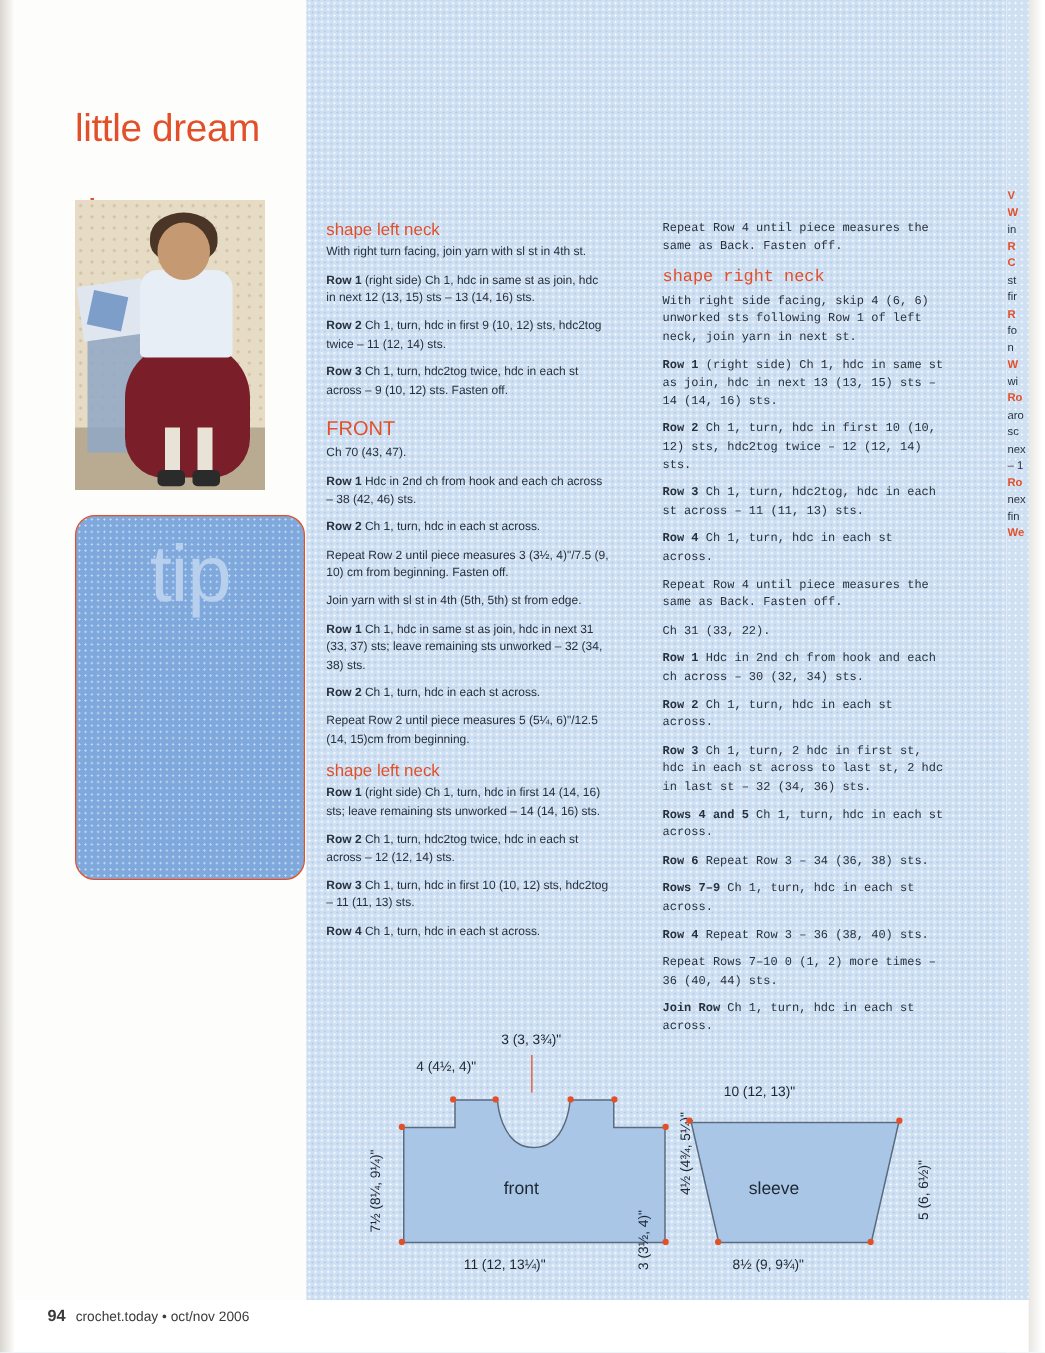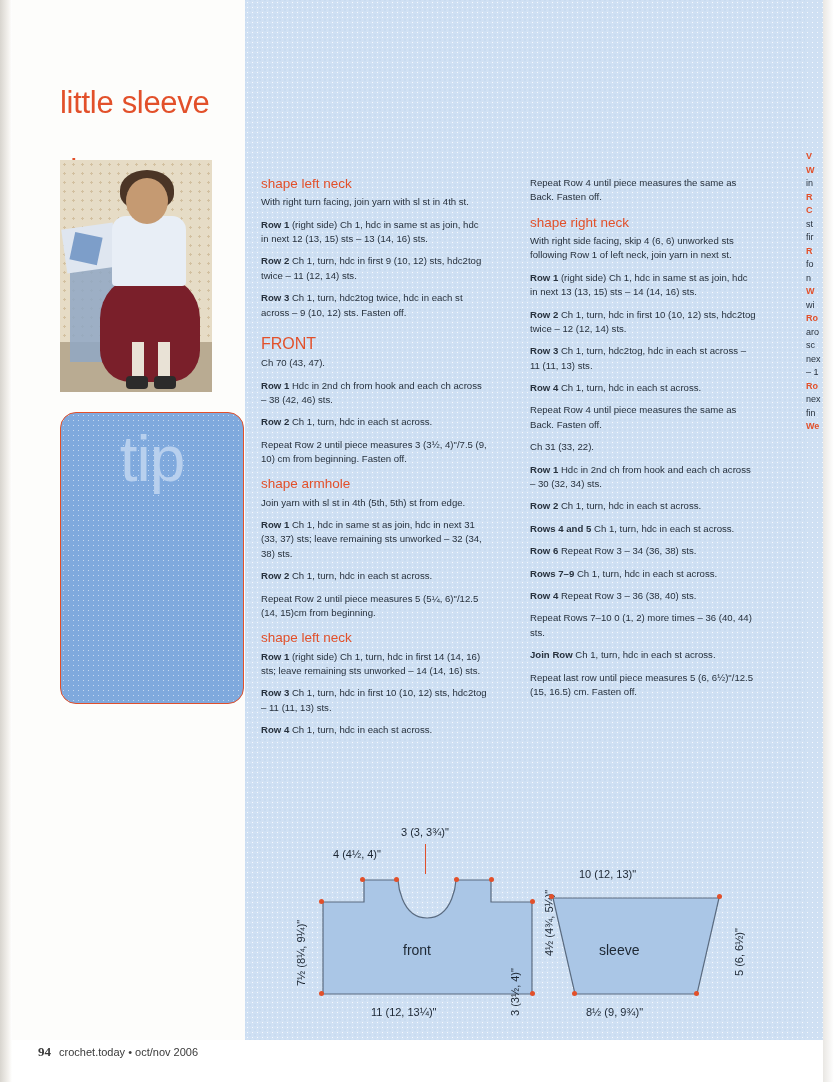--- a/index.html
+++ b/index.html
@@ -242,33 +242,32 @@
     left: 38px;
     bottom: 22px;
     color: #3a3a3a;
     font-size: 11px;
     white-space: nowrap;
   }
   .footer .pg {
     font-size: 13px;
     font-weight: bold;
     margin-right: 5px;
-    font-family: Liberation Serif, serif;
   }
   
   .col {
     position: absolute;
     top: 176px;
     width: 226px;
     color: #27313d;
     font-size: 9.6px;
     line-height: 1.5;
   }
   .col-1 { left: 261px; }
-  .col-2 { left: 530px; }
+  .col-2 { left: 530px; font-family: Liberation Mono, monospace; }
   .col p { margin: 0 0 8px 0; }
   .h-red {
     color: #e2502a;
     font-size: 13.5px;
     margin: 10px 0 3px 0;
     line-height: 1.2;
   }
   .h-red.first { margin-top: 0; }
   .h-big {
     color: #e2502a;
@@ -348,21 +347,21 @@
   <div class="blue-panel"></div>
   <div class="left-col"></div>
   <div class="page-edge"></div>
 
   <div class="right-strip">
     <div class="inner"></div>
     <div class="right-curl"></div>
   </div>
 
   <h1 class="title">
-    <span>little sleeve</span>
+    <span>little dream</span>
     <span class="l2">dress</span>
   </h1>
 
   <div class="photo">
     <div class="wall"></div>
     <div class="floor"></div>
     <div class="chair"></div>
     <div class="pillow"></div>
     <div class="girl-skirt"></div>
     <div class="girl-top"></div>
@@ -382,49 +381,49 @@
       <div class="h-red first">shape left neck</div>
       <p>With right turn facing, join yarn with sl st in 4th st.</p>
       <p><span class="lbl">Row 1 </span>(right side) Ch 1, hdc in same st as join, hdc in next 12 (13, 15) sts – 13 (14, 16) sts.</p>
       <p><span class="lbl">Row 2 </span>Ch 1, turn, hdc in first 9 (10, 12) sts, hdc2tog twice – 11 (12, 14) sts.</p>
       <p><span class="lbl">Row 3 </span>Ch 1, turn, hdc2tog twice, hdc in each st across – 9 (10, 12) sts. Fasten off.</p>
       <div class="h-big">FRONT</div>
       <p>Ch 70 (43, 47).</p>
       <p><span class="lbl">Row 1 </span>Hdc in 2nd ch from hook and each ch across – 38 (42, 46) sts.</p>
       <p><span class="lbl">Row 2 </span>Ch 1, turn, hdc in each st across.</p>
       <p>Repeat Row 2 until piece measures 3 (3½, 4)"/7.5 (9, 10) cm from beginning. Fasten off.</p>
-      <div class="h-red">shape armhole</div>
       <p>Join yarn with sl st in 4th (5th, 5th) st from edge.</p>
       <p><span class="lbl">Row 1 </span>Ch 1, hdc in same st as join, hdc in next 31 (33, 37) sts; leave remaining sts unworked – 32 (34, 38) sts.</p>
       <p><span class="lbl">Row 2 </span>Ch 1, turn, hdc in each st across.</p>
       <p>Repeat Row 2 until piece measures 5 (5¼, 6)"/12.5 (14, 15)cm from beginning.</p>
       <div class="h-red">shape left neck</div>
       <p><span class="lbl">Row 1 </span>(right side) Ch 1, turn, hdc in first 14 (14, 16) sts; leave remaining sts unworked – 14 (14, 16) sts.</p>
+      <p><span class="lbl">Row 2 </span>Ch 1, turn, hdc2tog twice, hdc in each st across – 12 (12, 14) sts.</p>
       <p><span class="lbl">Row 3 </span>Ch 1, turn, hdc in first 10 (10, 12) sts, hdc2tog – 11 (11, 13) sts.</p>
       <p><span class="lbl">Row 4 </span>Ch 1, turn, hdc in each st across.</p>
     </div>
   <div class="col col-2">
       <p>Repeat Row 4 until piece measures the same as Back. Fasten off.</p>
       <div class="h-red">shape right neck</div>
       <p>With right side facing, skip 4 (6, 6) unworked sts following Row 1 of left neck, join yarn in next st.</p>
       <p><span class="lbl">Row 1 </span>(right side) Ch 1, hdc in same st as join, hdc in next 13 (13, 15) sts – 14 (14, 16) sts.</p>
       <p><span class="lbl">Row 2 </span>Ch 1, turn, hdc in first 10 (10, 12) sts, hdc2tog twice – 12 (12, 14) sts.</p>
       <p><span class="lbl">Row 3 </span>Ch 1, turn, hdc2tog, hdc in each st across – 11 (11, 13) sts.</p>
       <p><span class="lbl">Row 4 </span>Ch 1, turn, hdc in each st across.</p>
       <p>Repeat Row 4 until piece measures the same as Back. Fasten off.</p>
       <p>Ch 31 (33, 22).</p>
       <p><span class="lbl">Row 1 </span>Hdc in 2nd ch from hook and each ch across – 30 (32, 34) sts.</p>
       <p><span class="lbl">Row 2 </span>Ch 1, turn, hdc in each st across.</p>
+      <p><span class="lbl">Row 3 </span>Ch 1, turn, 2 hdc in first st, hdc in each st across to last st, 2 hdc in last st – 32 (34, 36) sts.</p>
       <p><span class="lbl">Rows 4 and 5 </span>Ch 1, turn, hdc in each st across.</p>
       <p><span class="lbl">Row 6 </span>Repeat Row 3 – 34 (36, 38) sts.</p>
       <p><span class="lbl">Rows 7–9 </span>Ch 1, turn, hdc in each st across.</p>
       <p><span class="lbl">Row 4 </span>Repeat Row 3 – 36 (38, 40) sts.</p>
       <p>Repeat Rows 7–10 0 (1, 2) more times – 36 (40, 44) sts.</p>
       <p><span class="lbl">Join Row </span>Ch 1, turn, hdc in each st across.</p>
-      <p>Repeat last row until piece measures 5 (6, 6½)"/12.5 (15, 16.5) cm. Fasten off.</p>
     </div>
 
   <div class="schem">
 
     <svg class="front-shape" viewBox="0 0 213 118" preserveAspectRatio="none">
       <path d="M2,24 L2,116 L211,116 L211,24 L170,24 L170,2 L135,2
                C135,2 133,40 106,40 C79,40 77,2 77,2 L43,2 L43,24 Z" fill="#aac6e6" stroke="#5a6b80" stroke-width="1.2"></path>
     </svg>
     <div class="shape-name" style="left:142px; top:116px;">front</div>
 

